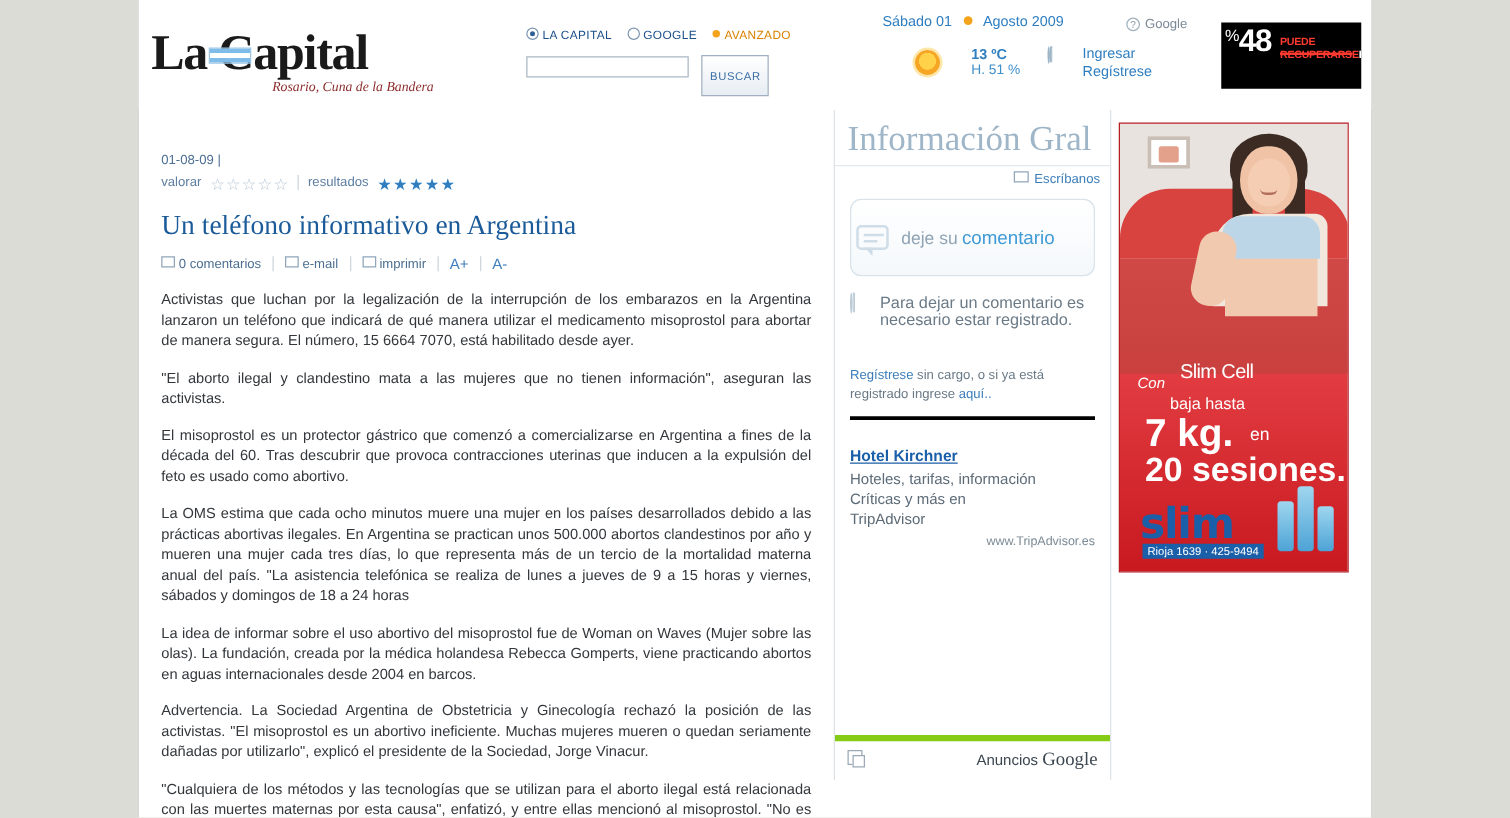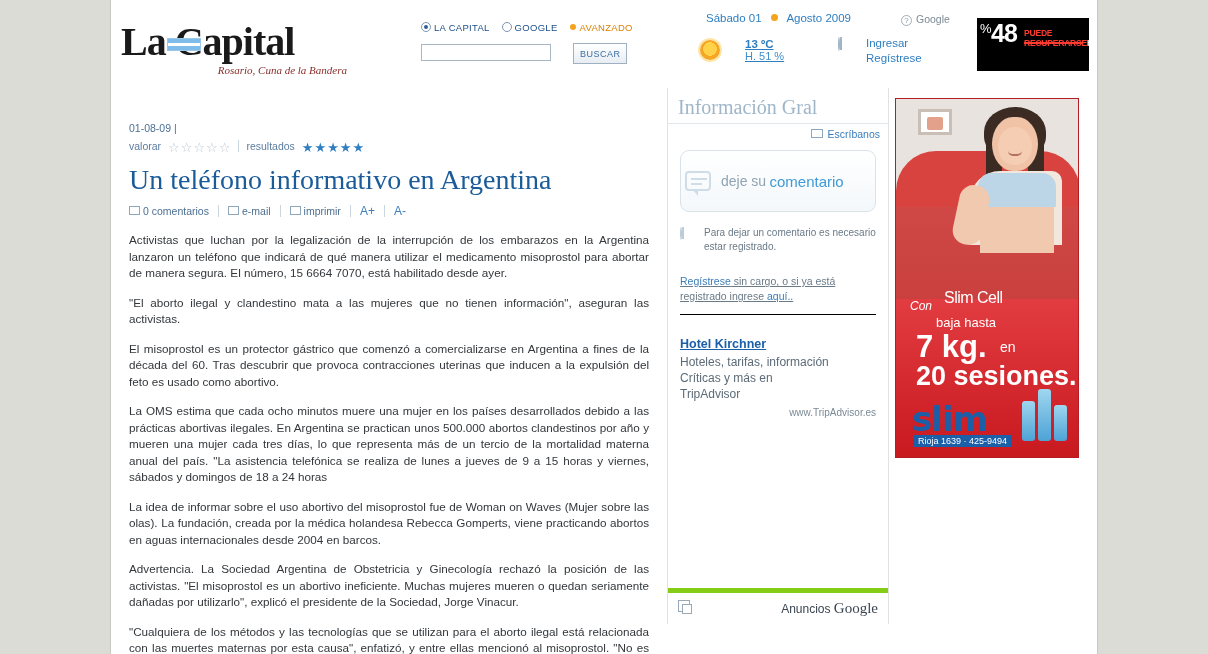--- a/index.html
+++ b/index.html
@@ -53,33 +53,33 @@
     display:inline-block; width:6px; height:6px; border-radius:50%;
     background:#f4a41c; margin-right:4px; vertical-align:1px;
   }
   .radio-row .adv { color:#d98100; }
   .search-row { margin-top:11px; position:relative; height:18px; }
   .search-input {
     position:absolute; left:0; top:0; width:130px; height:17px;
     border:1px solid #a9b7c4; background:#fff; font-size:11px; padding:1px 3px;
   }
   .search-btn {
-    position:absolute; left:152px; top:-1px; width:54px; height:21px;
+    position:absolute; left:140px; top:-1px; width:54px; height:33px;
     border:1px solid #9fb0c0; background:linear-gradient(#ffffff,#e7edf3);
     font-size:9px; color:#3b6ea5; letter-spacing:.5px;
   }
   .dateblock { position:absolute; left:595px; top:12px; font-size:11.5px; color:#2e7ec0; }
   .dateblock .sep { display:inline-block; width:7px; height:7px; border-radius:50%; background:#f4a41c; margin:0 6px; vertical-align:1px; }
   .help { position:absolute; left:790px; top:13px; font-size:10.5px; color:#7c8a96; }
   .help .q {
     display:inline-block; width:11px; height:11px; border-radius:50%;
     border:1px solid #9fb0bb; color:#8c99a4; font-size:8px; line-height:10px;
     text-align:center; margin-right:4px; vertical-align:0px;
   }
-  .weather { position:absolute; left:634px; top:38px; font-size:11.5px; color:#2e7ec0;text-decoration:underline; }
+  .weather { position:absolute; left:666px; top:38px; font-size:11.5px; color:#2e7ec0; }
   .weather .sun {
     position:absolute; left:-45px; top:2px; width:20px; height:20px; border-radius:50%;
     background:radial-gradient(circle at 50% 45%, #ffd24a 0 45%, #f6a623 46% 100%);
     box-shadow:0 0 0 2px #fde6a8;
   }
   .weather .t { font-weight:bold; }
   .weather .h { color:#3f8fc9; font-size:11px; }
   .login { position:absolute; left:755px; top:36px; font-size:11.5px; }
   .login a { color:#2e7ec0; text-decoration:none; display:block; line-height:15px; }
   .login .usr {
@@ -111,38 +111,38 @@
   .c-article { width:556px; padding:14px 18px 0 18px; position:relative;margin-top:20px; }
   .c-mid { width:222px; border-left:1px solid #dfe3e6; border-right:1px solid #dfe3e6; position:relative; }
   .c-ad { width:190px; padding:10px 0 0 6px; }
   .art-date { font-size:10.5px; color:#4d6f93; margin-bottom:6px; }
   .rate-row { font-size:10.5px; color:#5d7ea1; display:flex; gap:7px; }
   .rate-row .stars { letter-spacing:1px; font-size:13px; color:#b9c8d6; }
   .rate-row .stars.filled { color:#2e7ec0; }
   .rate-row .bar { width:1px; height:12px; background:#ccd6df; }
   h1.headline {
     font-family:"Liberation Serif", serif;
-    font-size:28px; font-weight:normal; color:#1b5b99;
+    font-size:22px; font-weight:normal; color:#1b5b99;
     margin:10px 0 9px 0; line-height:30px;
   }
   .tools { display:flex; align-items:center; gap:9px; font-size:10.5px; color:#4c6f91; margin-bottom:14px; }
   .tools .ic {
     display:inline-block; width:11px; height:9px; border:1px solid #8fa6bb; margin-right:3px; vertical-align:0;
   }
   .tools .bar { width:1px; height:12px; background:#ccd6df; }
   .tools .fsz { color:#3f7fbe; font-size:11px; }
   .tools .aa { font-size:12px; }
   p.body {
     font-size:11.7px; line-height:16.5px; color:#33373b;
     text-align:justify; margin:0 0 13px 0;
   }
   
   .mid-title {
     font-family:"Liberation Serif", serif;
-    font-size:20px; color:#9fb6c9; padding:8px 0 4px 10px;
+    font-size:28px; color:#9fb6c9; padding:8px 0 4px 10px;
     border-bottom:1px solid #e3e8ec;
   }
   .escribanos { text-align:right; padding:4px 8px 0 0; font-size:10.5px; color:#3b7db9; }
   .escribanos .ic { display:inline-block; width:12px; height:9px; border:1px solid #8fa6bb; margin-right:4px; vertical-align:0; }
   .comment-box {
     margin:10px 12px 0 12px; height:62px;
     border:1px solid #d9e3ea; border-radius:9px;
     background:linear-gradient(#ffffff,#f4f8fb);
     display:flex; align-items:center; padding-left:4px;
   }
@@ -150,25 +150,25 @@
     width:26px; height:20px; border:2px solid #cfdde8; border-radius:4px; position:relative; margin-right:10px;
   }
   .comment-box .bubble::after {
     content:""; position:absolute; left:5px; bottom:-7px;
     border-left:6px solid transparent; border-right:0 solid transparent; border-top:7px solid #cfdde8;
   }
   .comment-box .bubble i { position:absolute; left:4px; top:5px; width:16px; height:2px; background:#cfdde8; display:block; }
   .comment-box .bubble i+i { top:10px; width:11px; }
   .comment-box .t1 { font-size:14px; color:#8fa3b4; }
   .comment-box .t2 { font-size:15px; color:#3f9ad6; }
-  .mid-note { margin:14px 12px 0 12px; font-size:10px; color:#6a7a87; line-height:14px; position:relative; padding-left:24px; }
+  .mid-note { margin:14px 12px 0 12px; font-size:13px; color:#6a7a87; line-height:14px; position:relative; padding-left:24px; }
   .mid-note .usr { position:absolute; left:0; top:1px; width:17px; }
   .mid-note .usr .head { width:9px; height:9px; border-radius:50%; border:1.4px solid #bccbd8; margin:0 auto; }
   .mid-note .usr .body { width:16px; height:7px; border:1.4px solid #bccbd8; border-bottom:none; border-radius:9px 9px 0 0; margin-top:1px; }
-  .mid-reg { margin:20px 12px 0 12px; font-size:10.5px; color:#6a7a87; line-height:15px; padding-bottom:10px; border-bottom:1px solid #000000;text-decoration:underline; }
+  .mid-reg { margin:30px 12px 0 12px; font-size:10.5px; color:#6a7a87; line-height:15px; padding-bottom:10px; border-bottom:3px solid #000000; }
   .mid-reg a { color:#3b7db9; }
   .gads { margin:22px 12px 0 12px; }
   .gads .t { font-size:12.5px; color:#1a5fa8; font-weight:bold; text-decoration:underline; margin-bottom:3px; }
   .gads .l { font-size:12px; color:#5c6b77; line-height:16px; }
   .gads .u { font-size:10px; color:#7b8a95; margin-top:5px;text-align:right; }
   .gfoot { position:absolute; left:0; bottom:0; width:100%; border-top:5px solid #84cc16; padding:7px 10px; }
   .gfoot .ic { float:left; width:12px; height:12px; border:1px solid #9aa9b5; position:relative; }
   .gfoot .ic::after { content:""; position:absolute; left:3px; top:3px; width:8px; height:8px; border:1px solid #9aa9b5; background:#fff; }
   .gfoot .txt { text-align:right; font-size:12px; color:#3b4651; }
   .gfoot .txt b { font-family:"Liberation Serif", serif; font-size:15px; font-weight:normal; }

